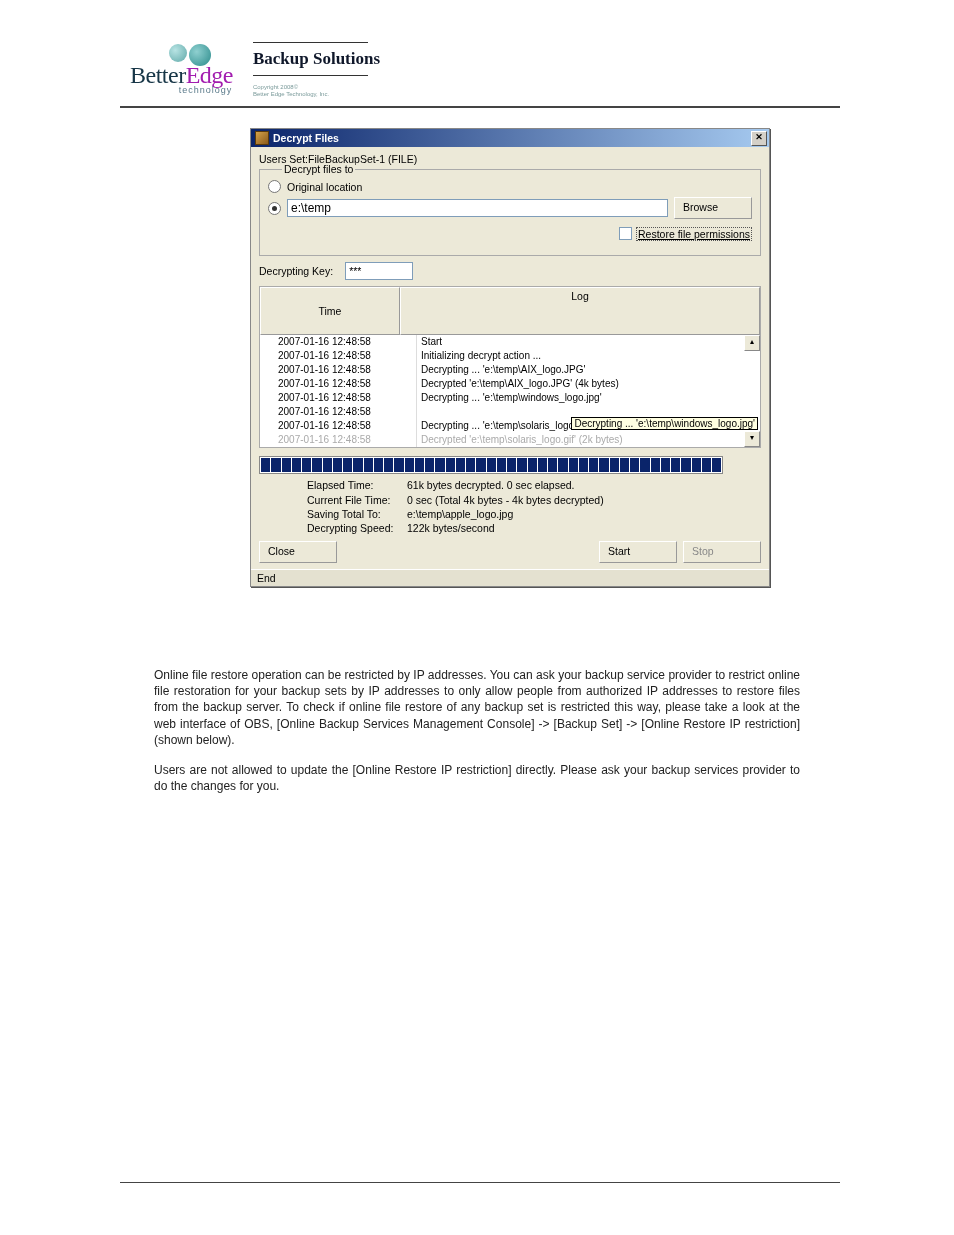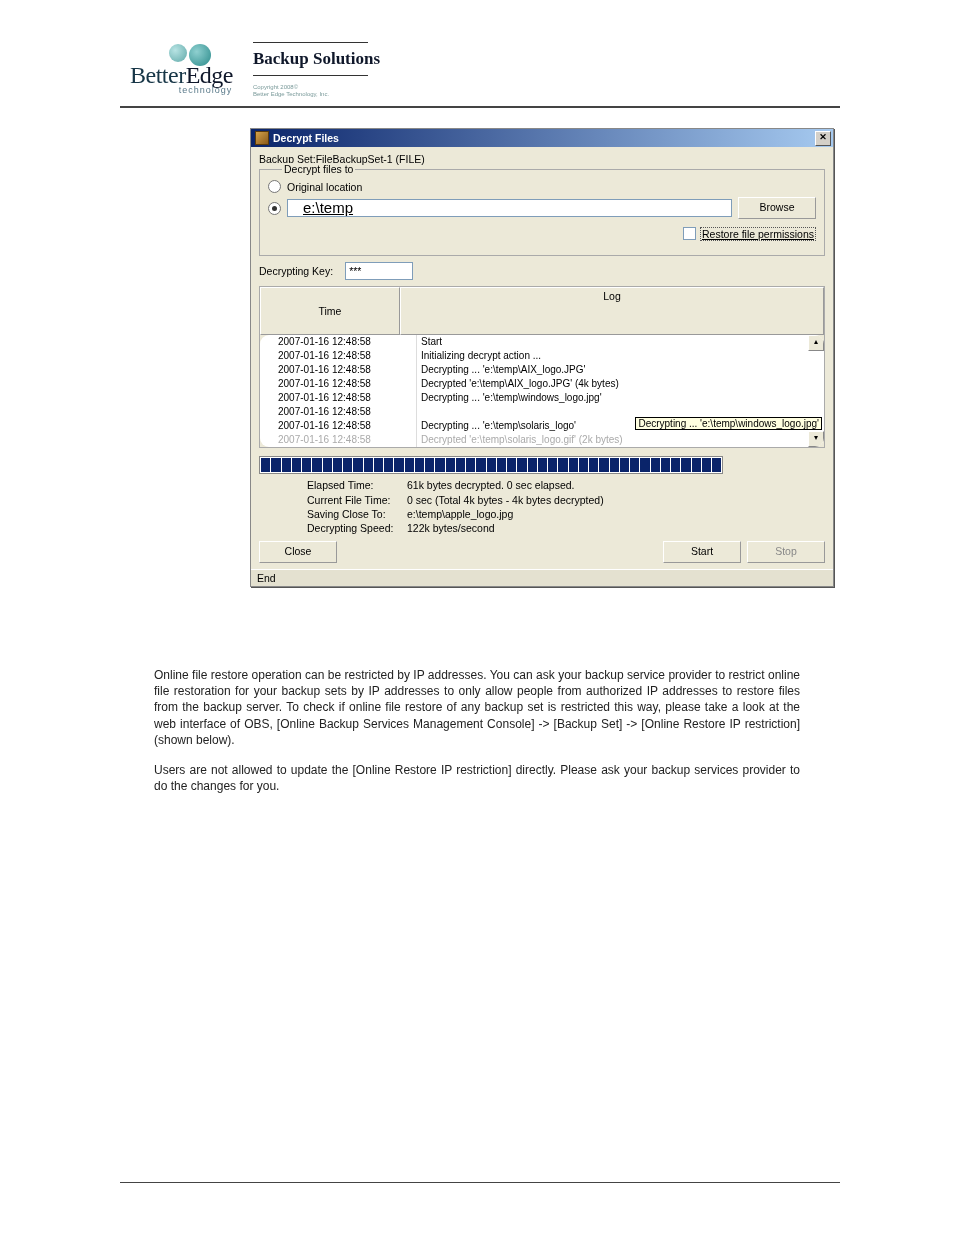--- a/index.html
+++ b/index.html
@@ -38,21 +38,21 @@
     border-radius: 50%;
   }
   .dot-teal-light { background: radial-gradient(circle at 35% 35%, #b8e4e4, #5fa8a8); }
   .dot-teal { background: radial-gradient(circle at 35% 35%, #8fd0d0, #2a8a8a); width: 22px; height: 22px; }
   .logo-text {
     font-family: Georgia, 'Times New Roman', serif;
     font-size: 24px;
     color: #173647;
     letter-spacing: -0.5px;
   }
-  .logo-text .light { color: #0f172a; font-weight: normal; }
+  .logo-text .light { color: #a21caf; font-weight: normal; }
   .logo-sub {
     font-size: 9px;
     color: #5a7a8a;
     letter-spacing: 1px;
     margin-top: -4px;
     margin-left: 48px;
   }
   .title-block {
     display: flex;
     flex-direction: column;
@@ -74,21 +74,21 @@
   .header-rule {
     margin: 8px 0 0 120px;
     width: 720px;
     height: 2px;
     background: #444;
   }
 
   
   .dialog-wrap {
     margin: 20px 0 0 250px;
-    width: 584px;
+    width: 520px;
   }
   .dialog {
     background: #ece9d8;
     border: 1px solid #888;
     box-shadow: 1px 1px 0 #555;
     font-family: Tahoma, Arial, sans-serif;
     font-size: 10.5px;
     color: #000;
   }
   .titlebar {
@@ -147,34 +147,33 @@
     display: flex; align-items: center; justify-content: center;
   }
   .radio.checked::after {
     content: ""; width: 5px; height: 5px; border-radius: 50%; background: #333;
   }
   .path-input {
     flex: 1;
     height: 16px;
     border: 1px solid #7f9db9;
     background: #fff;
-    padding: 0 15px;
-    font-size: 15px;
+    padding: 0 3px;
+    font-size: 12px;
     line-height: 16px;
-    text-decoration: underline;
   }
   .win-btn {
     min-width: 60px;
     height: 20px;
     border: 1px solid #999;
     border-top-color: #fff;
     border-left-color: #fff;
     background: #ece9d8;
     font-size: 10.5px;
-    text-align: center;
+    text-align: left;
     line-height: 18px;
     padding: 0 8px;
   }
   .win-btn.disabled { color: #888; }
   .perm-row {
     display: flex;
     justify-content: flex-end;
     align-items: flex-start;
     gap: 4px;
     margin: 8px 0 4px;
@@ -226,21 +225,20 @@
     border-right-color:#999;
     border-bottom-color:#999;
     text-align: center;
     padding: 2px 0;
   }
   .log-body {
     background: #fff;
     position: relative;
     height: 112px;
     overflow: hidden;
-    border-radius: 9px;
   }
   .log-body .row {
     display: flex;
     height: 14px;
     line-height: 14px;
     font-size: 10px;
     white-space: nowrap;
   }
   .log-body .row .t { width: 138px; padding-left: 18px; border-right: 1px solid #ddd; }
   .log-body .row .m { flex: 1; padding-left: 4px; overflow: hidden; }
@@ -349,21 +347,21 @@
       <div class="titlebar">
         <div class="t-left">
           <div class="win-icon"></div>
           <span>Decrypt Files</span>
         </div>
         <div class="close-btn">✕</div>
       </div>
 
       <div class="dialog-body">
         <div class="bs-label">
-          <span>Backup Set:</span><span>FileBackupSet-1 (FILE)</span>
+          <span>Users Set:</span><span>FileBackupSet-1 (FILE)</span>
         </div>
 
         <div class="fieldset">
           <div class="legend">Decrypt files to</div>
           <div class="radio-row">
             <div class="radio"></div>
             <span>Original location</span>
           </div>
           <div class="radio-row">
             <div class="radio checked"></div>
@@ -475,21 +473,21 @@
         <div class="stats">
           <div class="srow">
               <div class="k">Elapsed Time:</div>
               <div>61k bytes decrypted. 0 sec elapsed.</div>
             </div>
           <div class="srow">
               <div class="k">Current File Time:</div>
               <div>0 sec (Total 4k bytes - 4k bytes decrypted)</div>
             </div>
           <div class="srow">
-              <div class="k">Saving Close To:</div>
+              <div class="k">Saving Total To:</div>
               <div>e:\temp\apple_logo.jpg</div>
             </div>
           <div class="srow">
               <div class="k">Decrypting Speed:</div>
               <div>122k bytes/second</div>
             </div>
         </div>
 
         <div class="btn-row">
           <div class="win-btn">Close</div>

